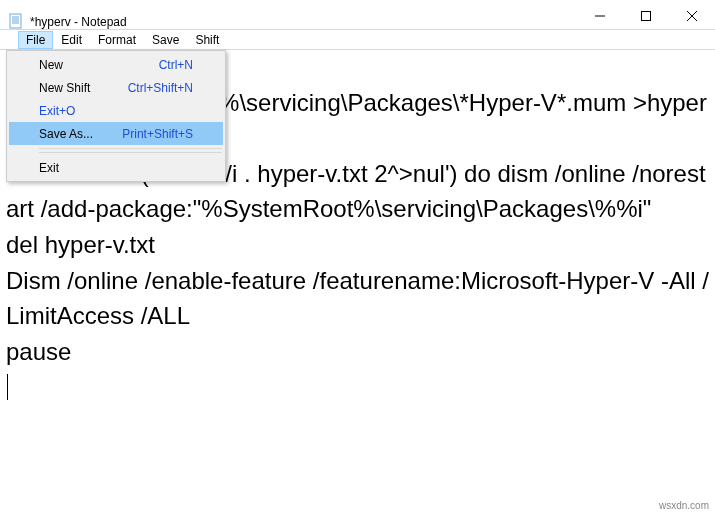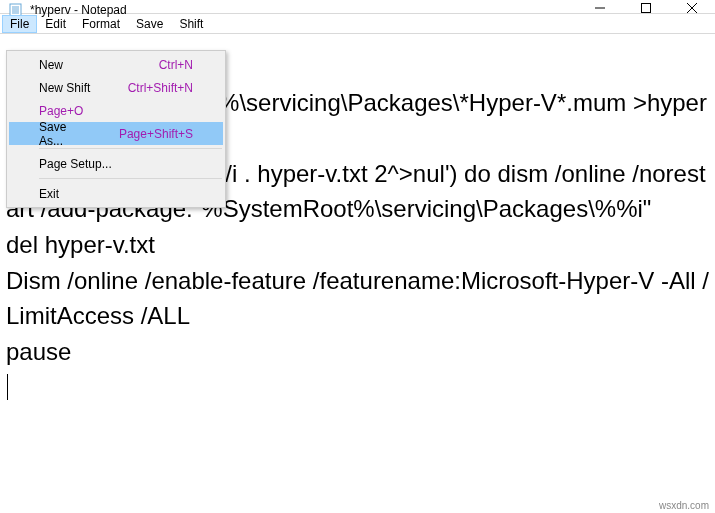--- a/index.html
+++ b/index.html
@@ -1,35 +1,35 @@
 <!DOCTYPE html>
 <html><head>
   <meta charset="utf-8">
   <style>
     * { margin: 0; padding: 0; box-sizing: border-box; font-family: "Segoe UI", Tahoma, sans-serif; }
     body { width: 715px; height: 513px; background: #fff; overflow: hidden; position: relative; }
 
-    .title-bar { height: 14px; display: flex; align-items: flex-start; padding: 3px 0 0 8px; border-bottom: 1px solid #d9d9d9; }
+    .title-bar { height: 30px; display: flex; align-items: flex-end; padding: 3px 0 0 8px; border-bottom: 1px solid #d9d9d9; }
     .title-bar .icon { width: 16px; height: 16px; margin-right: 6px; display: flex; align-items: center; justify-content: center; }
     .title-bar .title { font-size: 12px; flex: 1; color: #000; }
     .win-btns { display: flex; height: 100%; }
     .win-btn { width: 46px; display: flex; align-items: center; justify-content: center; color: #000; }
     .win-btn svg { width: 10px; height: 10px; }
 
-    .menu-bar { height: 20px; display: flex; align-items: center; padding: 0 2px; font-size: 12px; border-bottom: 1px solid #d9d9d9; }
+    .menu-bar { height: 20px; display: flex; align-items: center; padding: 0 18px; font-size: 12px; border-bottom: 1px solid #d9d9d9; }
     .menu-item { padding: 2px 8px; color: #000; cursor: default; }
     .menu-item.active { background: #cce8ff; border: 1px solid #99d1ff; padding: 1px 7px; }
 
     .editor { position: absolute; top: 50px; left: 0; right: 0; bottom: 12px; padding: 0 6px; font-family: Consolas, "Courier New", monospace; font-size: 24px; line-height: 1.4; white-space: pre-wrap; word-break: break-all; color: #000; }
     .caret { display:inline-block; width:1px; height:26px; background:#000; vertical-align:text-bottom; margin-left:1px; }
 
     .dropdown { position: absolute; top: 50px; left: 6px; width: 220px; background: #f0f0f0; border: 1px solid #cccccc; box-shadow: 2px 2px 4px rgba(0,0,0,0.25); padding: 2px; z-index: 10; }
     .dd-item { display: flex; align-items: center; height: 23px; padding: 0 30px 0 30px; font-size: 12px; color: #000; gap: 26px; }
     .dd-item .lbl { flex: 1; }
-    .dd-item .shortcut { color: #a21caf; font-size: 12px; }
+    .dd-item .shortcut { color: #1d4ed8; font-size: 12px; }
     .dd-item.hover { background: #91c9f7; }
     .dd-sep { height: 1px; background: #d7d7d7; margin: 3px 1px 3px 30px; }
 
     .watermark { position: absolute; right: 6px; bottom: 2px; font-size: 10px; color: #888; font-family: Arial, sans-serif; }
   </style>
 </head>
 <body>
 
 <div class="title-bar">
   <span class="icon">
@@ -81,31 +81,27 @@
 <div class="dropdown">
   <div class="dd-item">
     <span class="lbl">New</span>
     <span class="shortcut">Ctrl+N</span>
   </div>
   <div class="dd-item">
     <span class="lbl">New Shift</span>
     <span class="shortcut">Ctrl+Shift+N</span>
   </div>
   <div class="dd-item">
-    <span class="shortcut">Page+O</span>
+    <span class="shortcut">Exit+O</span>
   </div>
   <div class="dd-item hover">
     <span class="lbl">Save As...</span>
-    <span class="shortcut">Page+Shift+S</span>
+    <span class="shortcut">Print+Shift+S</span>
   </div>
   <div class="dd-sep"></div>
-  <div class="dd-item">
-    <span class="lbl">Page Setup...</span>
-    <span class="shortcut"></span>
-  </div>
   <div class="dd-sep"></div>
   <div class="dd-item">
     <span class="lbl">Exit</span>
     <span class="shortcut"></span>
   </div>
 </div>
 
 <div class="watermark">wsxdn.com</div>
 
 </body></html>

